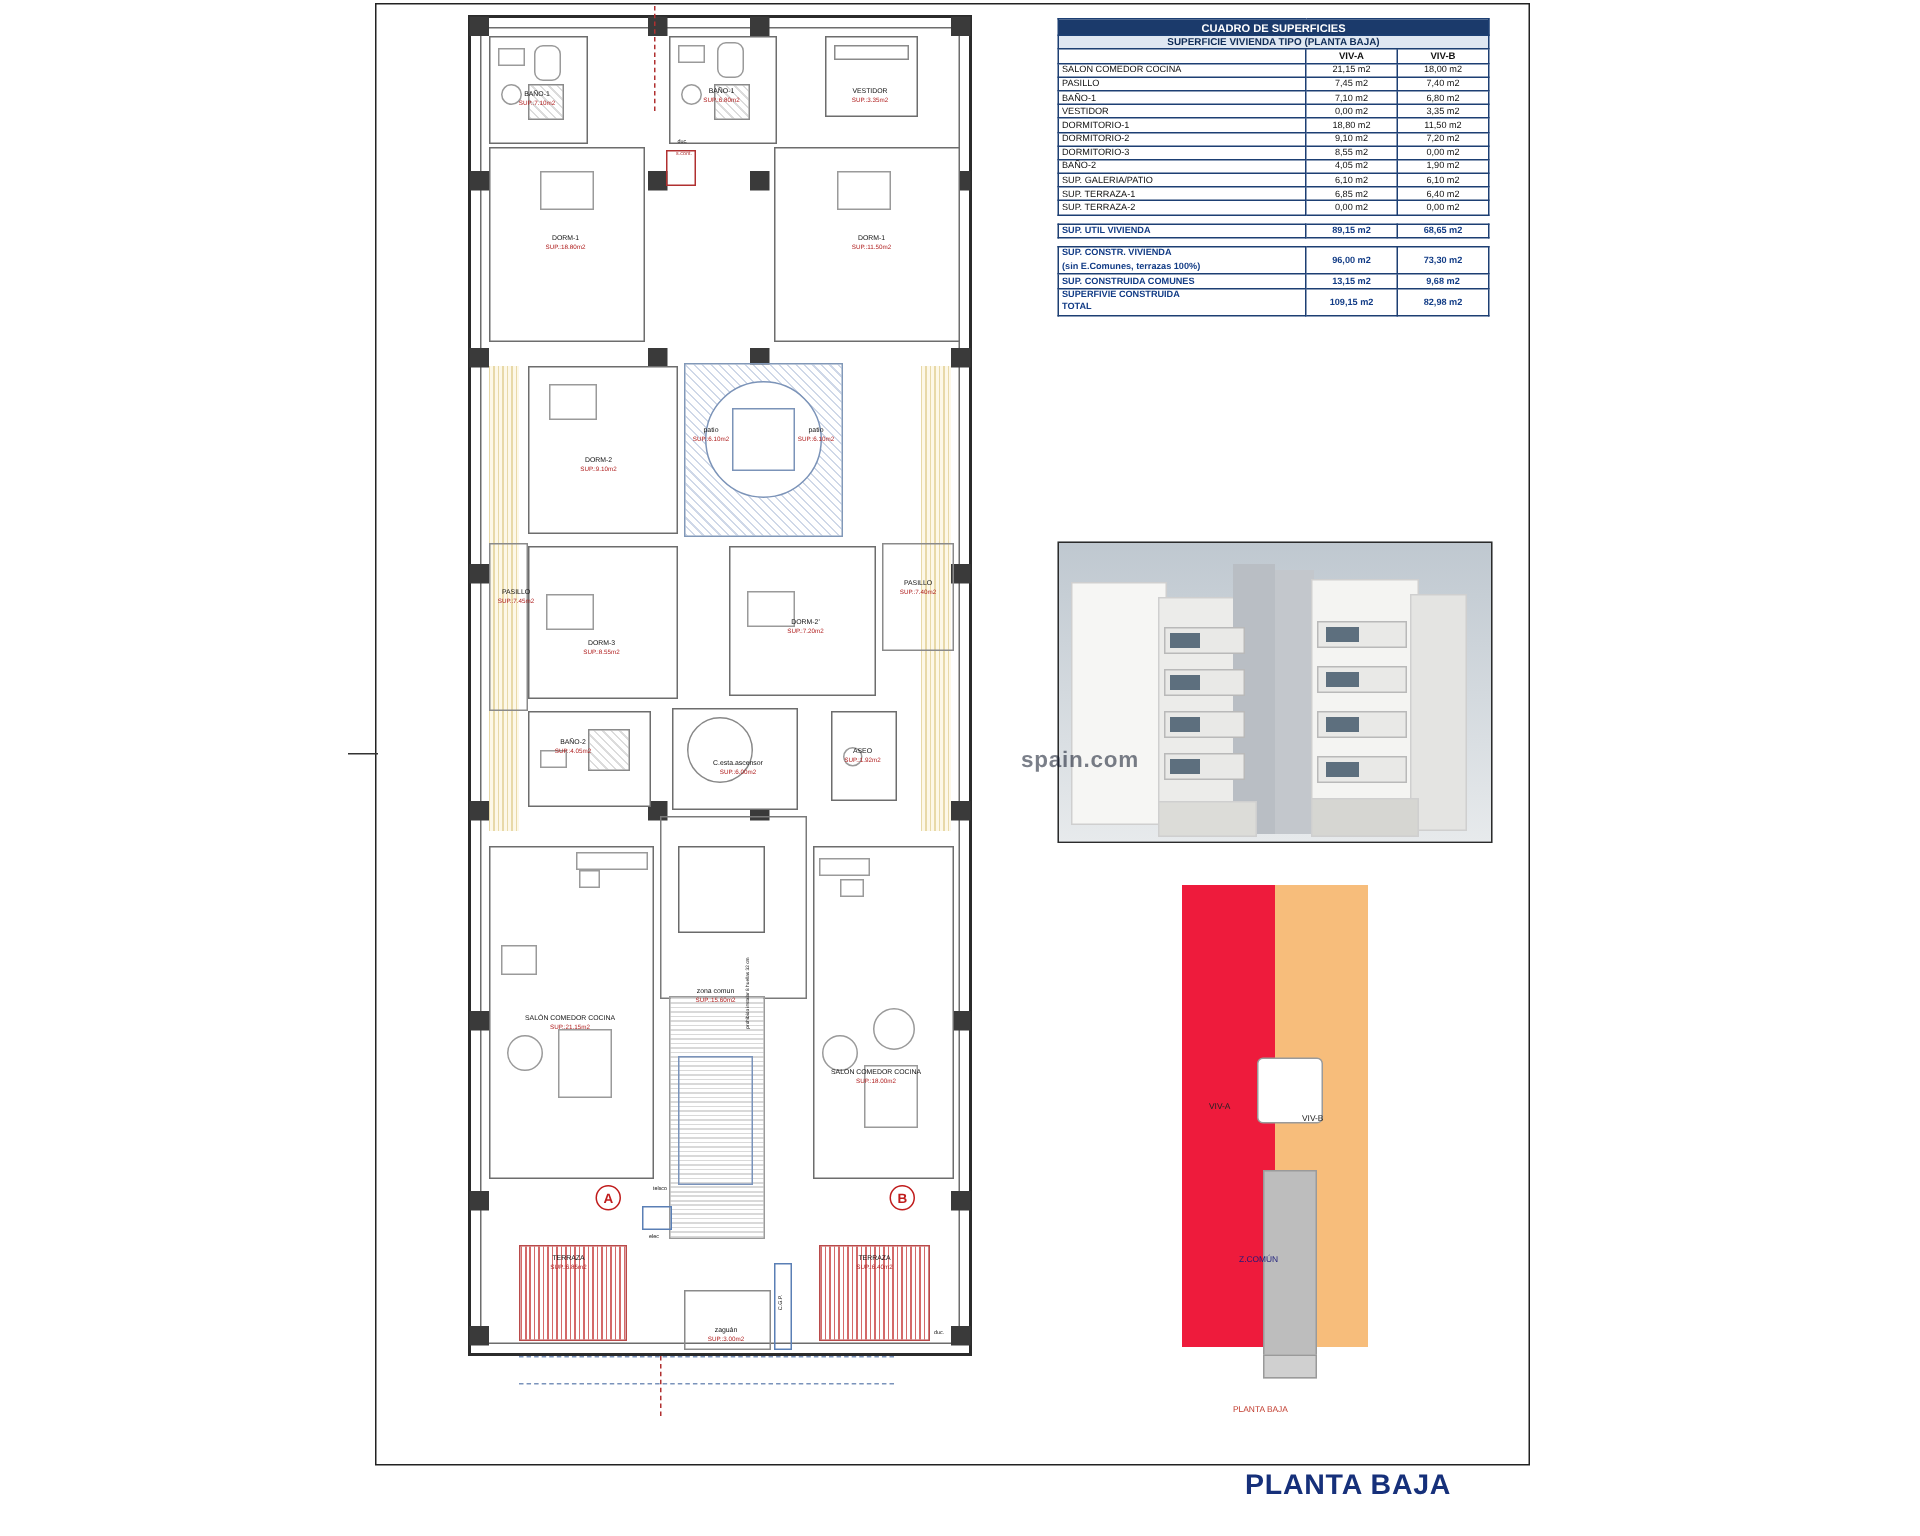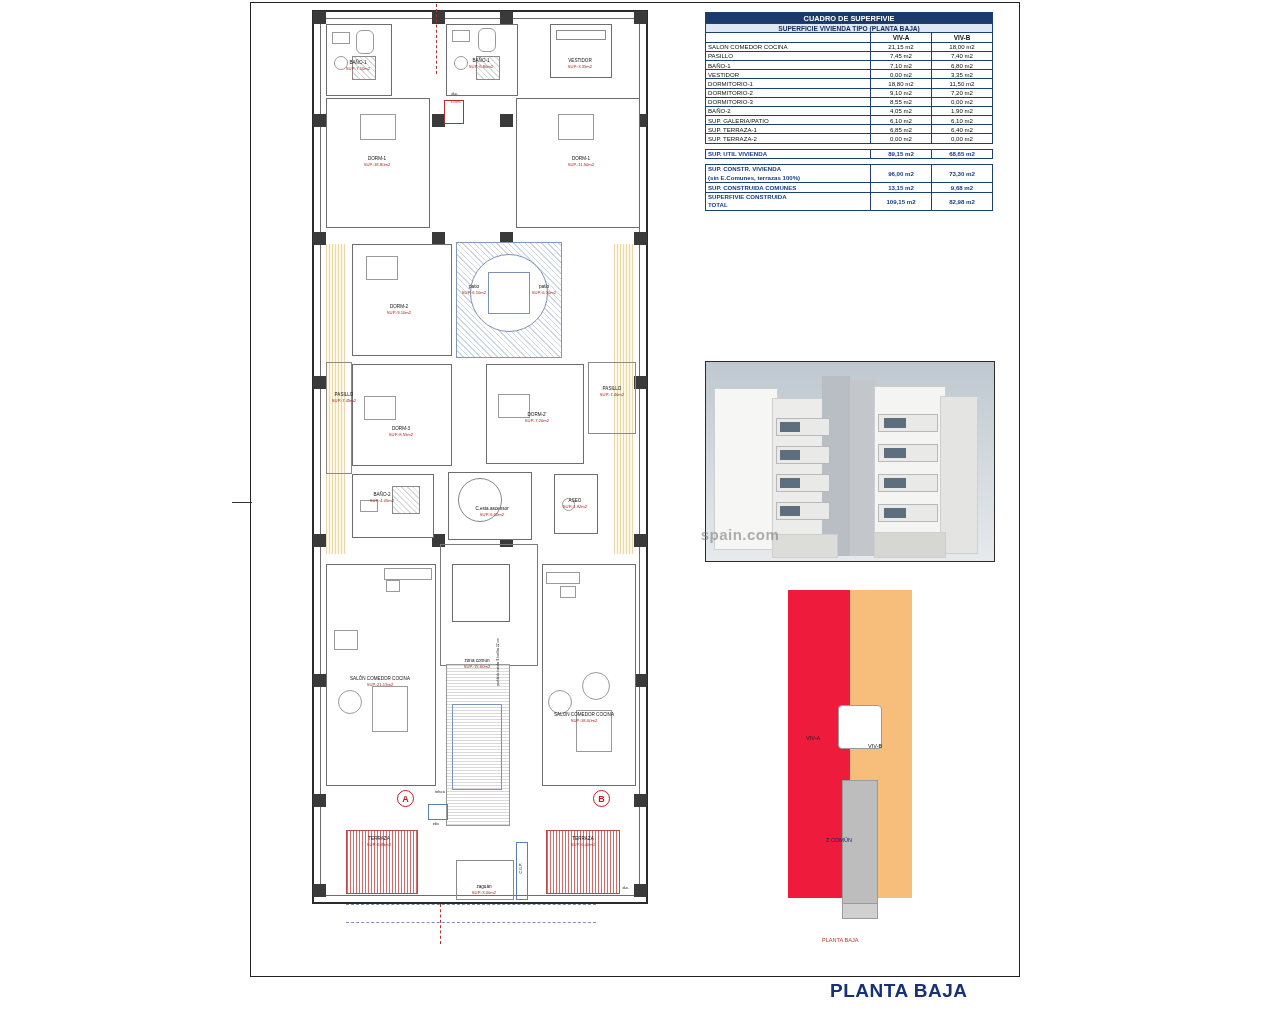--- a/index.html
+++ b/index.html
@@ -44,22 +44,22 @@
   .hl{color:#123c86;font-weight:bold;}
 
   
   #renders{left:705px;top:361px;width:288px;height:199px;border:1px solid #2b2b2b;overflow:hidden;background:#d8dde2;}
   .render-half{position:absolute;top:0;height:199px;width:144px;overflow:hidden;}
   .sky{position:absolute;inset:0;background:linear-gradient(#bfc8d0,#e7eaec);}
   .bld{position:absolute;background:#f2f2f0;border:1px solid #cfcfcf;}
   .bld-dark{position:absolute;background:#c9ccd0;}
   .balc{position:absolute;background:#e9e9e7;border:0.6px solid #b9b9b9;}
   .glass{position:absolute;background:#5d6f7e;}
-  .watermark{position:absolute;left:580px;top:498px;width:320px;text-align:center;
-    font-size:15px;color:#737373;opacity:.55;font-weight:bold;letter-spacing:.5px;margin-top:28px;}
+  .watermark{position:absolute;left:560px;top:498px;width:320px;text-align:center;
+    font-size:15px;color:#0f172a;opacity:.55;font-weight:bold;letter-spacing:.5px;}
 
   
   #keyplan{left:786px;top:585px;width:132px;height:350px;}
   #kp-border{position:absolute;left:0;top:0;width:132px;height:330px;background:#ffffff;}
   .kp-red{position:absolute;background:#ee1b3c;}
   .kp-org{position:absolute;background:#f7bd7b;}
   .kp-gry{position:absolute;background:#bdbdbd;border:0.6px solid #9a9a9a;}
   .kp-txt{position:absolute;font-size:5.6px;color:#222;}
   .kp-caption{position:absolute;font-size:5.6px;color:#c0392b;}
 
@@ -289,21 +289,21 @@
   <div class="lbl" style="left:196px;top:700px;width:84px;font-size:3.2px;transform:rotate(-90deg);transform-origin:left top;">prohibido instalar 8 huellas 32 cm</div>
 
   <div class="marker" style="left:97px;top:786px;">A</div>
   <div class="marker" style="left:293px;top:786px;">B</div>
 </div>
 
 <div class="abs" id="table-wrap">
   <table class="surf">
     <tbody>
         <tr>
-          <td class="tbl-title" colspan="3">CUADRO DE SUPERFIVIE</td>
+          <td class="tbl-title" colspan="3">CUADRO DE SUPERFICIES</td>
         </tr>
     <tr>
           <td class="tbl-sub" colspan="3">SUPERFICIE VIVIENDA TIPO  (PLANTA BAJA)</td>
         </tr>
     <tr>
       <td class="col-hd"></td>
       <td class="col-hd rval">VIV-A</td>
       <td class="col-hd rval">VIV-B</td>
     </tr>
     <tr>

